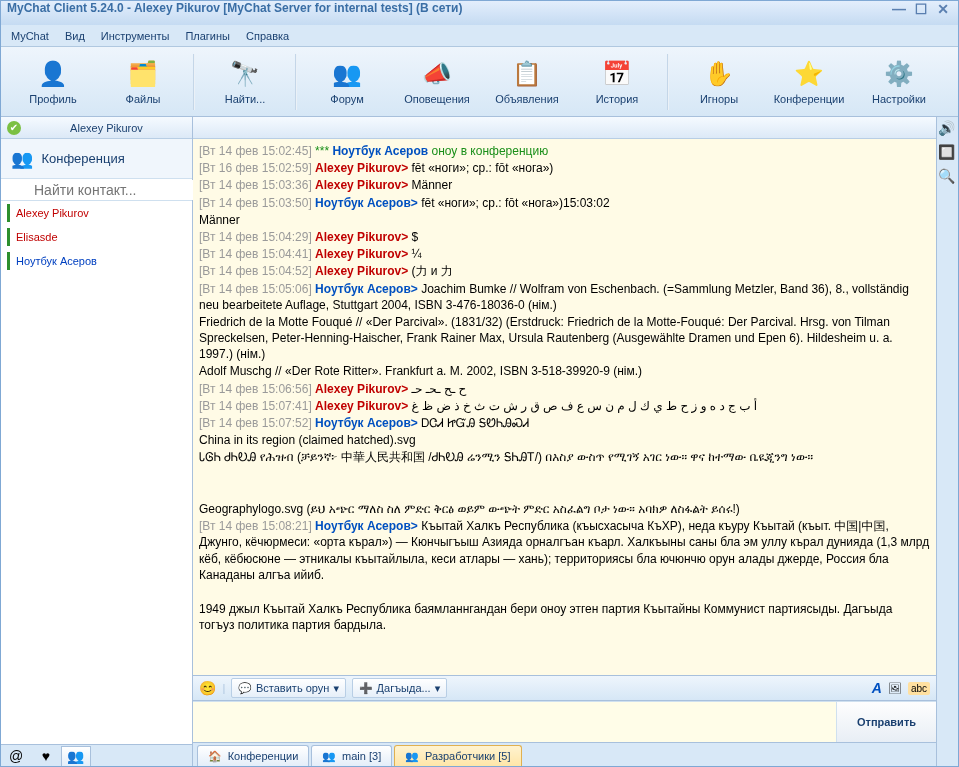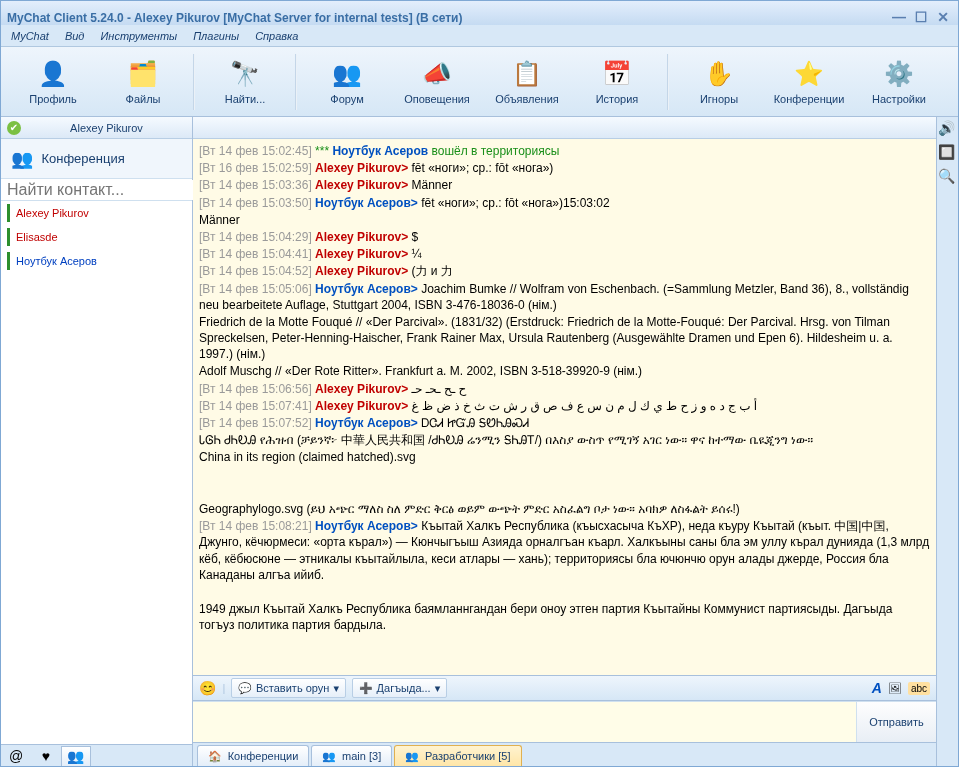--- a/index.html
+++ b/index.html
@@ -1,37 +1,37 @@
 <!DOCTYPE html>
 <html><head>
 <meta charset="utf-8">
 <style>
 * { margin: 0; padding: 0; box-sizing: border-box; }
 body { font-family: Tahoma, Arial, sans-serif; font-size: 11px; background: #ffffff; width: 959px; height: 767px; overflow: hidden; }
 .window { width: 959px; height: 767px; background: linear-gradient(to bottom, #e8f1fb, #cde3f7); border: 1px solid #7fa8d4; display: flex; flex-direction: column; }
-.titlebar { height: 24px; background: linear-gradient(to bottom, #e3eefc, #c5dbf2); display: flex; align-items: flex-end; padding: 0 6px; color: #3a6ea5; font-weight: bold; font-size: 12px; }
+.titlebar { height: 24px; background: linear-gradient(to bottom, #e3eefc, #c5dbf2); display: flex; align-items: flex-start; padding: 0 6px; color: #3a6ea5; font-weight: bold; font-size: 12px; }
 .titlebar .title { flex: 1; }
 .winbtns { display: flex; gap: 4px; }
 .winbtn { width: 18px; height: 16px; display: flex; align-items: center; justify-content: center; cursor: default; color: #5a7fb0; font-size: 14px; font-weight: bold; }
-.menubar { height: 22px; background: #d8e8f7; display: flex; align-items: center; padding: 0 4px; gap: 4px; border-bottom: 1px solid #b0c8e0; font-style: italic; }
+.menubar { height: 22px; background: #d8e8f7; display: flex; align-items: center; padding: 0 4px; gap: 4px; border-bottom: 1px solid #b0c8e0; }
 .menubar span { padding: 2px 6px; color: #1a4070; cursor: default; }
 .toolbar { height: 70px; background: linear-gradient(to bottom, #eef5fc, #d6e7f6); display: flex; align-items: center; padding: 4px 8px; gap: 2px; border-bottom: 1px solid #a8c0dc; }
 .tbtn { width: 88px; height: 62px; display: flex; flex-direction: column; align-items: center; justify-content: center; gap: 3px; border: 1px solid transparent; border-radius: 3px; cursor: default; }
 .tbtn .ico { width: 32px; height: 32px; display: flex; align-items: center; justify-content: center; font-size: 24px; }
 .tbtn .lbl { font-size: 11px; color: #1a4070; }
 .tdivider { width: 2px; height: 56px; background: linear-gradient(to right, #b0c8e0, #fff); margin: 0 4px; }
 .body { flex: 1; display: flex; min-height: 0; }
 .left-pane { width: 192px; background: #eaf2fa; display: flex; flex-direction: column; border-right: 1px solid #a8c0dc; }
 .user-header { height: 22px; background: linear-gradient(to bottom, #f5faff, #dce9f7); display: flex; align-items: center; padding: 0 6px; border-bottom: 1px solid #b8cee5; gap: 6px; }
 .check { width: 14px; height: 14px; border-radius: 7px; background: #7bc043; display: flex; align-items: center; justify-content: center; color: #fff; font-size: 10px; }
 .user-name { flex: 1; text-align: center; color: #1a4070; }
 .conf-row { height: 40px; display: flex; align-items: center; padding: 0 10px; gap: 8px; background: #f0f6fc; border-bottom: 1px solid #cfe0ef; font-size: 13px; color: #1a4070; }
 .conf-ico { font-size: 18px; }
 .search-row { height: 22px; background: #fff; border-bottom: 1px solid #cfe0ef; display: flex; align-items: center; }
-.search-row input { flex: 1; border: none; outline: none; padding: 5px 6px; font-size: 16px; height: 20px; }
+.search-row input { flex: 1; border: none; outline: none; padding: 5px 6px; font-size: 14px; height: 20px; margin-left: 27px; }
 .contact-list { flex: 1; background: #fff; overflow: auto; }
 .contact { display: flex; align-items: center; height: 24px; padding: 0 6px; gap: 6px; cursor: default; }
 .contact .bar { width: 3px; height: 18px; background: #2d8f2d; }
 .contact .cname-red { color: #c00000; }
 .contact .cname-blue { color: #0040c0; }
 .bottom-tabs { height: 22px; background: #d8e8f7; display: flex; align-items: center; border-top: 1px solid #a8c0dc; }
 .btab { width: 30px; height: 20px; display: flex; align-items: center; justify-content: center; font-size: 14px; cursor: default; }
 .btab.active { background: linear-gradient(to bottom, #fff, #e4eef9); border: 1px solid #a8c0dc; border-bottom: none; }
 .right-pane { flex: 1; display: flex; flex-direction: column; min-width: 0; }
 .input-header { height: 22px; background: linear-gradient(to bottom, #f5faff, #dce9f7); border-bottom: 1px solid #b8cee5; }
@@ -40,21 +40,21 @@
 .ts { color: #9a9a9a; }
 .user-blue { color: #0050c0; font-weight: bold; }
 .user-red { color: #c00000; font-weight: bold; }
 .sys-green { color: #1a8f1a; }
 .plain { color: #000; }
 .tool-row { height: 26px; background: linear-gradient(to bottom, #eef5fc, #d6e7f6); display: flex; align-items: center; padding: 0 6px; gap: 6px; border-top: 1px solid #a8c0dc; border-bottom: 1px solid #a8c0dc; }
 .tool-row .tbtn2 { height: 20px; display: flex; align-items: center; gap: 4px; padding: 0 6px; border: 1px solid #b8cee5; border-radius: 2px; background: linear-gradient(to bottom, #fff, #e6eff9); font-size: 11px; color: #1a4070; cursor: default; }
 .tool-row .spacer { flex: 1; }
 .input-row { background: #fffde8; border-top: 1px solid #cfe0ef; display: flex; }
 .input-row textarea { flex: 1; border: none; outline: none; background: transparent; padding: 4px 6px; font-family: Tahoma; font-size: 12px; height: 40px; resize: none; }
-.send-btn { width: 80px; background: linear-gradient(to bottom, #fefefe, #e8eef5); border-left: 1px solid #cfe0ef; display: flex; align-items: center; justify-content: center; font-size: 11px; color: #1a4070; cursor: default; }
+.send-btn { width: 100px; background: linear-gradient(to bottom, #fefefe, #e8eef5); border-left: 1px solid #cfe0ef; display: flex; align-items: center; justify-content: center; font-size: 11px; color: #1a4070; cursor: default; font-weight: bold; }
 .chat-tabs { height: 24px; background: #d8e8f7; display: flex; align-items: flex-end; padding: 0 4px; gap: 2px; border-top: 1px solid #a8c0dc; }
 .ctab { height: 21px; padding: 0 10px; display: flex; align-items: center; gap: 6px; background: linear-gradient(to bottom, #fff, #e4eef9); border: 1px solid #a8c0dc; border-bottom: none; border-radius: 3px 3px 0 0; font-size: 11px; color: #1a4070; cursor: default; }
 .ctab.active { background: linear-gradient(to bottom, #fff3d0, #ffe6a8); border-color: #e0b050; }
 .side-icons { width: 22px; background: #d8e8f7; display: flex; flex-direction: column; align-items: center; padding: 2px 0; gap: 6px; border-left: 1px solid #a8c0dc; }
 .side-icons .sico { width: 18px; height: 18px; display: flex; align-items: center; justify-content: center; font-size: 14px; cursor: default; }
 .outer-body { flex: 1; display: flex; min-height: 0; }
 </style>
 </head>
 <body>
 
@@ -153,36 +153,36 @@
         <div class="bottom-tabs">
           <div class="btab">@</div>
           <div class="btab">♥</div>
           <div class="btab active">👥</div>
         </div>
       </div>
 
       <div class="right-pane">
         <div class="input-header"></div>
         <div class="chat-log" id="chat-log">
-            <div class="log-line"><span class="ts">[Вт 14 фев 15:02:45] </span><span class="sys-green">*** </span><span class="user-blue">Ноутбук Асеров</span><span class="sys-green"> вошёл в территориясы</span></div>
+            <div class="log-line"><span class="ts">[Вт 14 фев 15:02:45] </span><span class="sys-green">*** </span><span class="user-blue">Ноутбук Асеров</span><span class="sys-green"> оноу в конференцию</span></div>
             <div class="log-line"><span class="ts">[Вт 16 фев 15:02:59] </span><span class="user-red">Alexey Pikurov</span><span class="user-red">&gt;</span><span class="plain"> fēt «ноги»; ср.: fōt «нога»)</span></div>
             <div class="log-line"><span class="ts">[Вт 14 фев 15:03:36] </span><span class="user-red">Alexey Pikurov</span><span class="user-red">&gt;</span><span class="plain"> Männer</span></div>
             <div class="log-line"><span class="ts">[Вт 14 фев 15:03:50] </span><span class="user-blue">Ноутбук Асеров</span><span class="user-blue">&gt;</span><span class="plain"> fēt «ноги»; ср.: fōt «нога»)15:03:02</span></div>
             <div class="log-line">Männer</div>
             <div class="log-line"><span class="ts">[Вт 14 фев 15:04:29] </span><span class="user-red">Alexey Pikurov</span><span class="user-red">&gt;</span><span class="plain"> $</span></div>
             <div class="log-line"><span class="ts">[Вт 14 фев 15:04:41] </span><span class="user-red">Alexey Pikurov</span><span class="user-red">&gt;</span><span class="plain"> ¼</span></div>
             <div class="log-line"><span class="ts">[Вт 14 фев 15:04:52] </span><span class="user-red">Alexey Pikurov</span><span class="user-red">&gt;</span><span class="plain"> (力 и 力</span></div>
             <div class="log-line"><span class="ts">[Вт 14 фев 15:05:06] </span><span class="user-blue">Ноутбук Асеров</span><span class="user-blue">&gt;</span><span class="plain"> Joachim Bumke // Wolfram von Eschenbach. (=Sammlung Metzler, Band 36), 8., vollständig neu bearbeitete Auflage, Stuttgart 2004, ISBN 3-476-18036-0 (нім.)</span></div>
             <div class="log-line">Friedrich de la Motte Fouqué // «Der Parcival». (1831/32) (Erstdruck: Friedrich de la Motte-Fouqué: Der Parcival. Hrsg. von Tilman Spreckelsen, Peter-Henning-Haischer, Frank Rainer Max, Ursula Rautenberg (Ausgewählte Dramen und Epen 6). Hildesheim u. a. 1997.) (нім.)</div>
             <div class="log-line">Adolf Muschg // «Der Rote Ritter». Frankfurt a. M. 2002, ISBN 3-518-39920-9 (нім.)</div>
             <div class="log-line"><span class="ts">[Вт 14 фев 15:06:56] </span><span class="user-red">Alexey Pikurov</span><span class="user-red">&gt;</span><span class="plain"> ح   ـح   ـحـ   حـ</span></div>
             <div class="log-line"><span class="ts">[Вт 14 фев 15:07:41] </span><span class="user-red">Alexey Pikurov</span><span class="user-red">&gt;</span><span class="plain"> أ ب ج د ه و ز ح ط ي ك ل م ن س ع ف ص ق ر ش ت ث خ ذ ض ظ غ</span></div>
             <div class="log-line"><span class="ts">[Вт 14 фев 15:07:52] </span><span class="user-blue">Ноутбук Асеров</span><span class="user-blue">&gt;</span><span class="plain"> ᎠᏣᏗ ᏥᏳᎯ ᎦᏬᏂᎯᏍᏗ</span></div>
+            <div class="log-line">China in its region (claimed hatched).svg</div>
             <div class="log-line">ᏓᎶᏂ ᏧᏂᎧᎯ የሕዝብ (ቻይንኛ፦ 中華人民共和国 /ᏧᏂᎧᎯ ሬንሚን ᎦᏂᎯᎢ/) በእስያ ውስጥ የሚገኝ አገር ነው። ዋና ከተማው ቤዪጂንግ ነው።</div>
-            <div class="log-line">China in its region (claimed hatched).svg</div>
             <div class="log-line">&nbsp;</div>
             <div class="log-line">&nbsp;</div>
             <div class="log-line">Geographylogo.svg (ይህ አጭር ማለስ ስለ ምድር ቅርፅ ወይም ውጭት ምድር አስፈልግ ቦታ ነው። አባክዎ ለስፋልት ይሰሩ!)</div>
             <div class="log-line"><span class="ts">[Вт 14 фев 15:08:21] </span><span class="user-blue">Ноутбук Асеров</span><span class="user-blue">&gt;</span><span class="plain"> Къытай Халкъ Республика (къысхасыча КъХР), неда къуру Къытай (къыт. 中国|中国, Джунго, кёчюрмеси: «орта кърал») — Кюнчыгъыш Азияда орналгъан къарл. Халкъыны саны бла эм уллу кърал дунияда (1,3 млрд кёб, кёбюсюне — этникалы къытайлыла, кеси атлары — хань); территориясы бла ючюнчю орун алады джерде, Россия бла Канаданы алгъа ийиб.</span></div>
             <div class="log-line">&nbsp;</div>
             <div class="log-line">1949 джыл Къытай Халкъ Республика баямланнгандан бери оноу этген партия Къытайны Коммунист партиясыды. Дагъыда тогъуз политика партия бардыла.</div>
           </div>
         <div class="tool-row">
           <span style="font-size:14px;">😊</span>
           <span style="color:#b0c8e0;">|</span>

